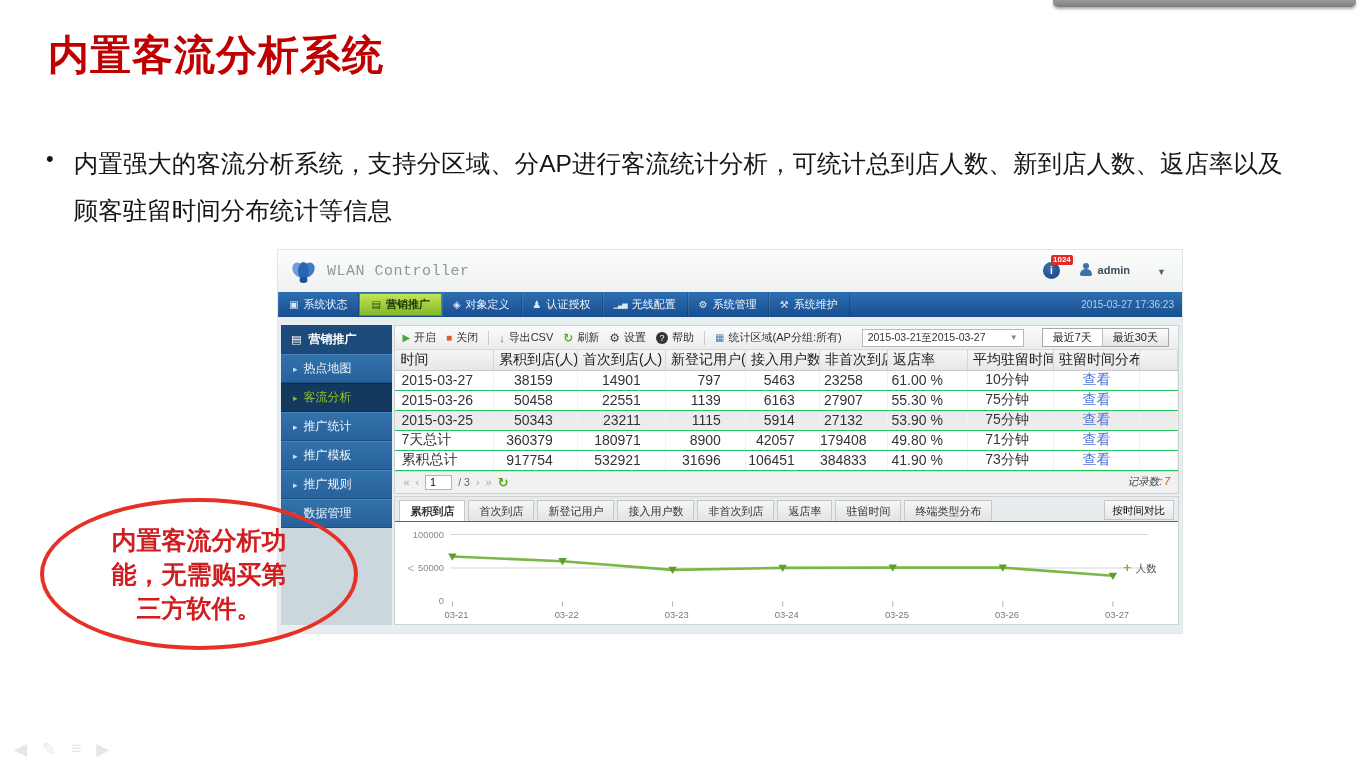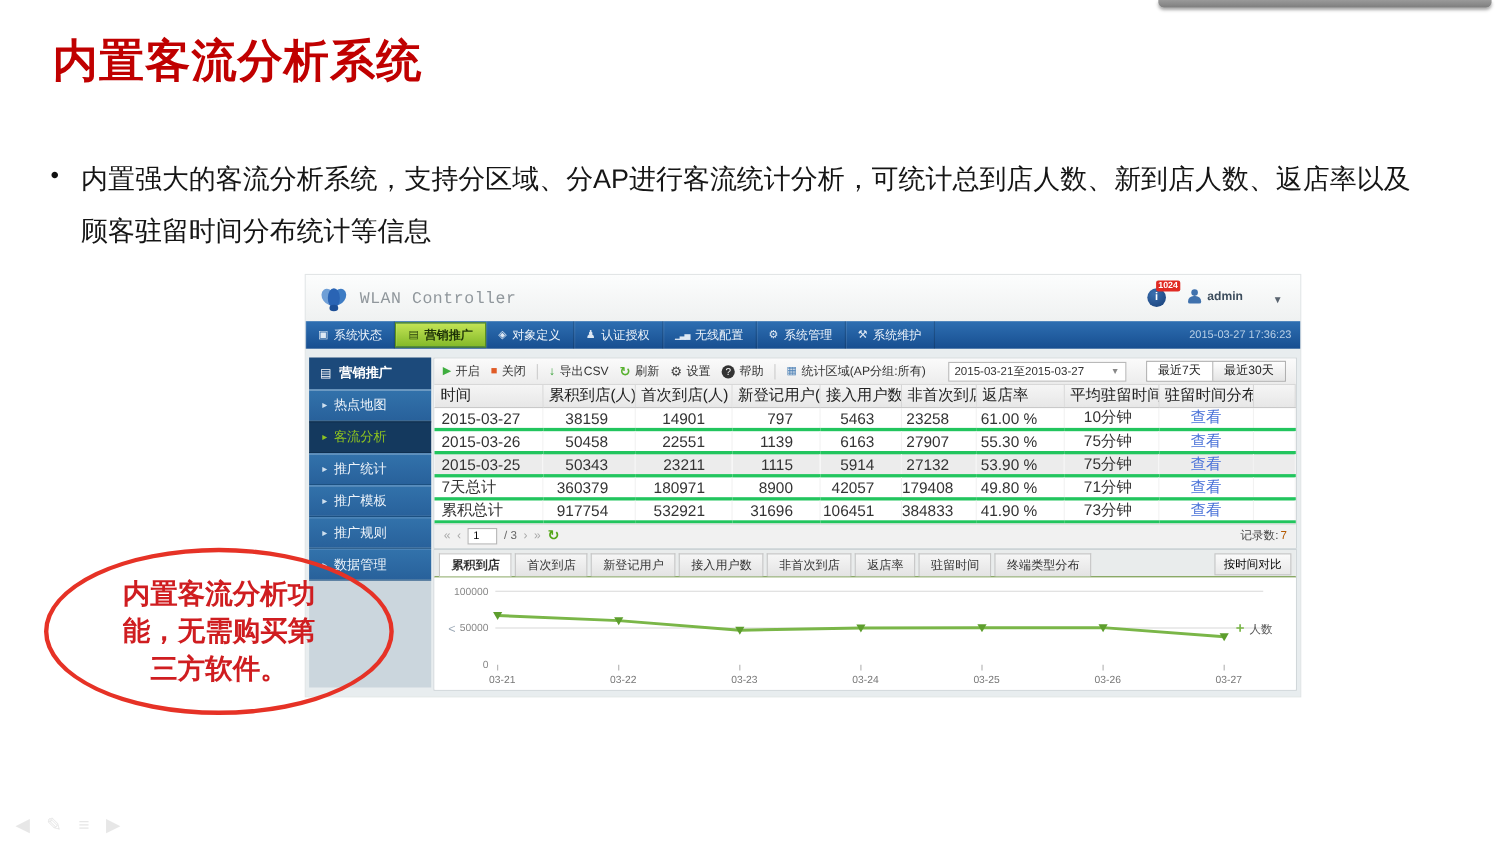--- a/index.html
+++ b/index.html
@@ -98,36 +98,36 @@
   .range-btns { display:flex; border:1px solid #a9a9a9; height:19px; margin:0 2px 0 8px;text-align:center; }
   .range-btn { padding:0 10px; line-height:17px; font-size:11px; color:#222; cursor:pointer;
     background:linear-gradient(#fdfdfd,#e5e5e5); border-left:1px solid #bbb; white-space:nowrap; }
   .range-btn:first-child { border-left:none; }
   .range-btn.active { background:#fff; }
 
   table.flow { width:100%; border-collapse:collapse; table-layout:fixed; font-size:14px; background:#fff; }
   table.flow th { height:20px; background:linear-gradient(#f5f5f5,#e7e7e7); border-right:1px solid #d6d6d6;
     border-bottom:1px solid #c9c9c9; font-weight:normal; text-align:left; padding-left:5px;
     color:#222; white-space:nowrap; overflow:hidden; }
-  table.flow td { height:20px; border-bottom:3px solid #22c55e; border-right:1px solid #f2f2f2;
+  table.flow td { height:20px; border-bottom:1px solid #22c55e; border-right:1px solid #f2f2f2;
     white-space:nowrap; overflow:hidden; color:#333; }
   td.c-first { padding-left:6px; }
   td.c-num { text-align:right; padding-right:24px; }
   td.c-link { text-align:center; }
   td.c-link a { color:#4a72d8; cursor:pointer; text-decoration:none; }
   tr.shaded td { background:#ececec; }
 
   .pager { height:22px; background:#f1f1f1; border-top:1px solid #dcdcdc; display:flex;
     align-items:center; gap:6px; padding:0 8px; font-size:10.5px; color:#999; }
   .pg-ic { color:#a8a8a8; font-size:11px; cursor:pointer; }
   .pg-input { width:27px; height:15px; border:1px solid #b5b5b5; font-size:10px; padding-left:4px;
     font-family:inherit; }
   .pg-of { color:#666; }
   .pg-recycle { color:#52a616; font-size:13px; font-weight:bold; cursor:pointer; }
-  .pg-right { margin-left:auto; color:#444; }
+  .pg-right { margin-left:auto; color:#444;font-style:italic; }
   .rec-count { color:#b35900; margin-left:2px; }
 
   .gap { height:6px; }
 
   .panel2 { flex:1; display:flex; flex-direction:column; }
   .chart-tabs { height:25px; background:#e9ecec; display:flex; align-items:flex-start; gap:3px;
     padding:3px 4px 0 4px; border-bottom:1px solid #4d7c0f; }
   .chart-tab { height:21px; line-height:20px; padding:0 10px; font-size:11px; color:#333;
     background:linear-gradient(#f6f6f6,#e3e3e3); border:1px solid #c6c6c6; border-bottom:none;
     cursor:pointer; white-space:nowrap; }

